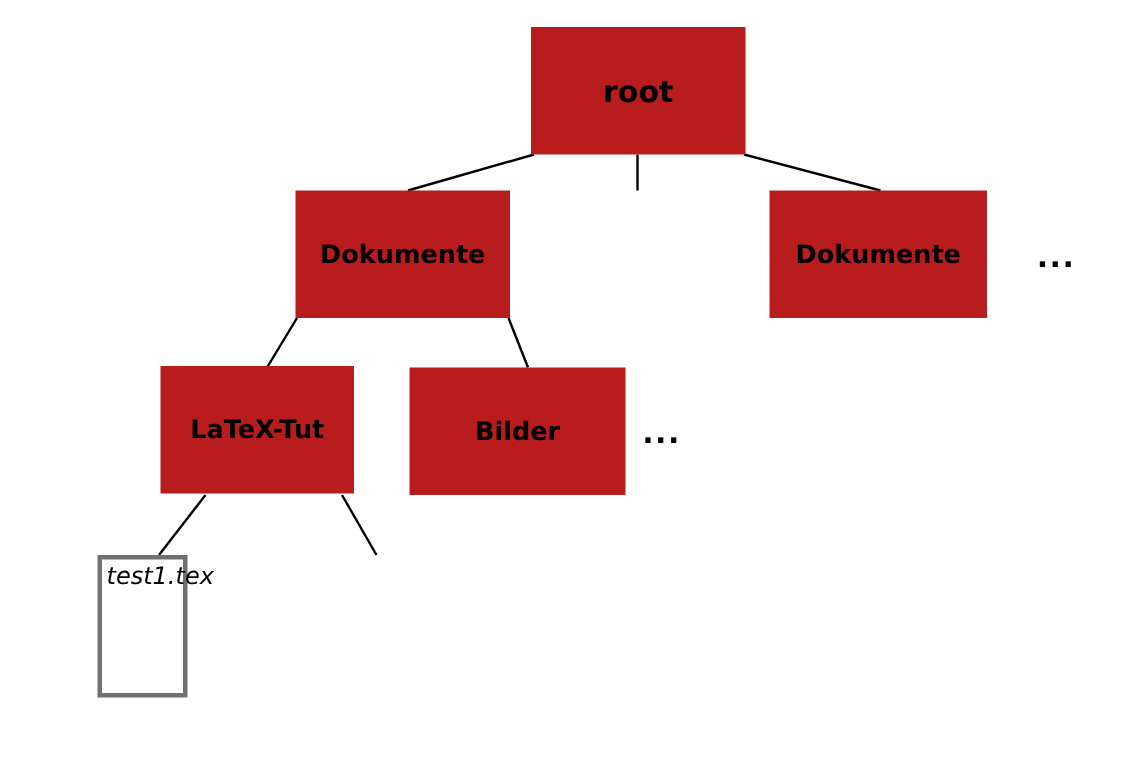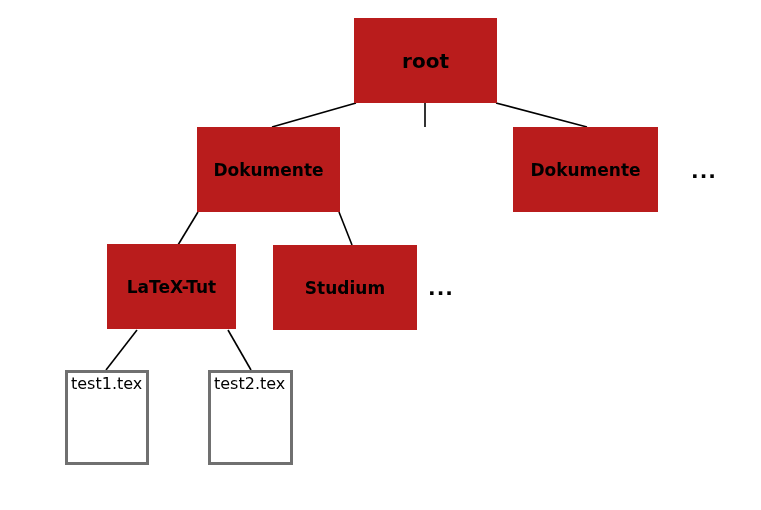--- a/index.html
+++ b/index.html
@@ -76,26 +76,23 @@
     <span>Dokumente</span>
   </div>
 
   <div class="ellipsis" style="left:704px; top:171px;">...</div>
 
   <div class="folder" style="left:107px; top:244px; width:129px; height:85px;">
     <span>LaTeX-Tut</span>
   </div>
 
   <div class="folder" style="left:273px; top:245px; width:144px; height:85px;">
-    <span>Studium</span>
+    <span>Bilder</span>
   </div>
 
   <div class="ellipsis" style="left:441px; top:288px;">...</div>
 
-  <div class="file" style="left:65px; top:370px; width:84px; height:95px;">
+  <div class="file" style="left:65px; top:370px; width:60px; height:95px;font-style:italic;">
     <span>test1.tex</span>
   </div>
 
-  <div class="file" style="left:208px; top:370px; width:85px; height:95px;">
-    <span>test2.tex</span>
-  </div>
 
 </div>
 
 </body></html>

